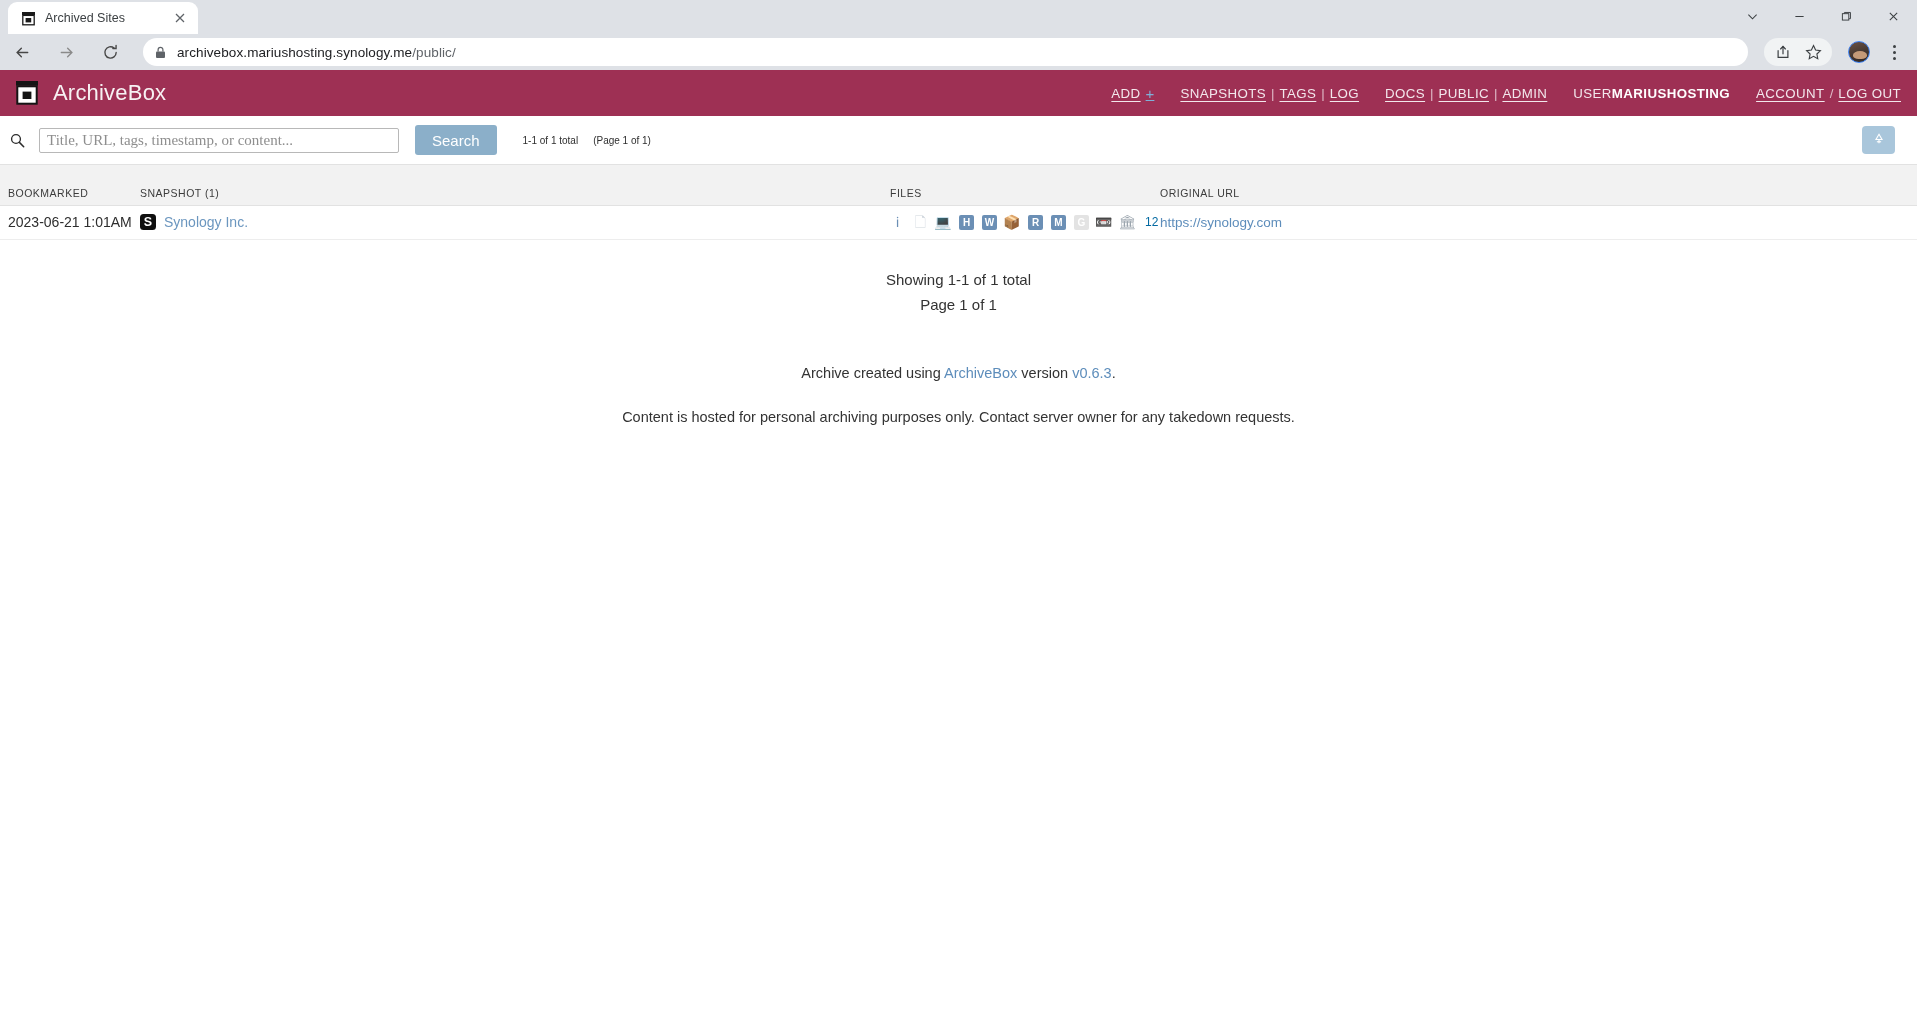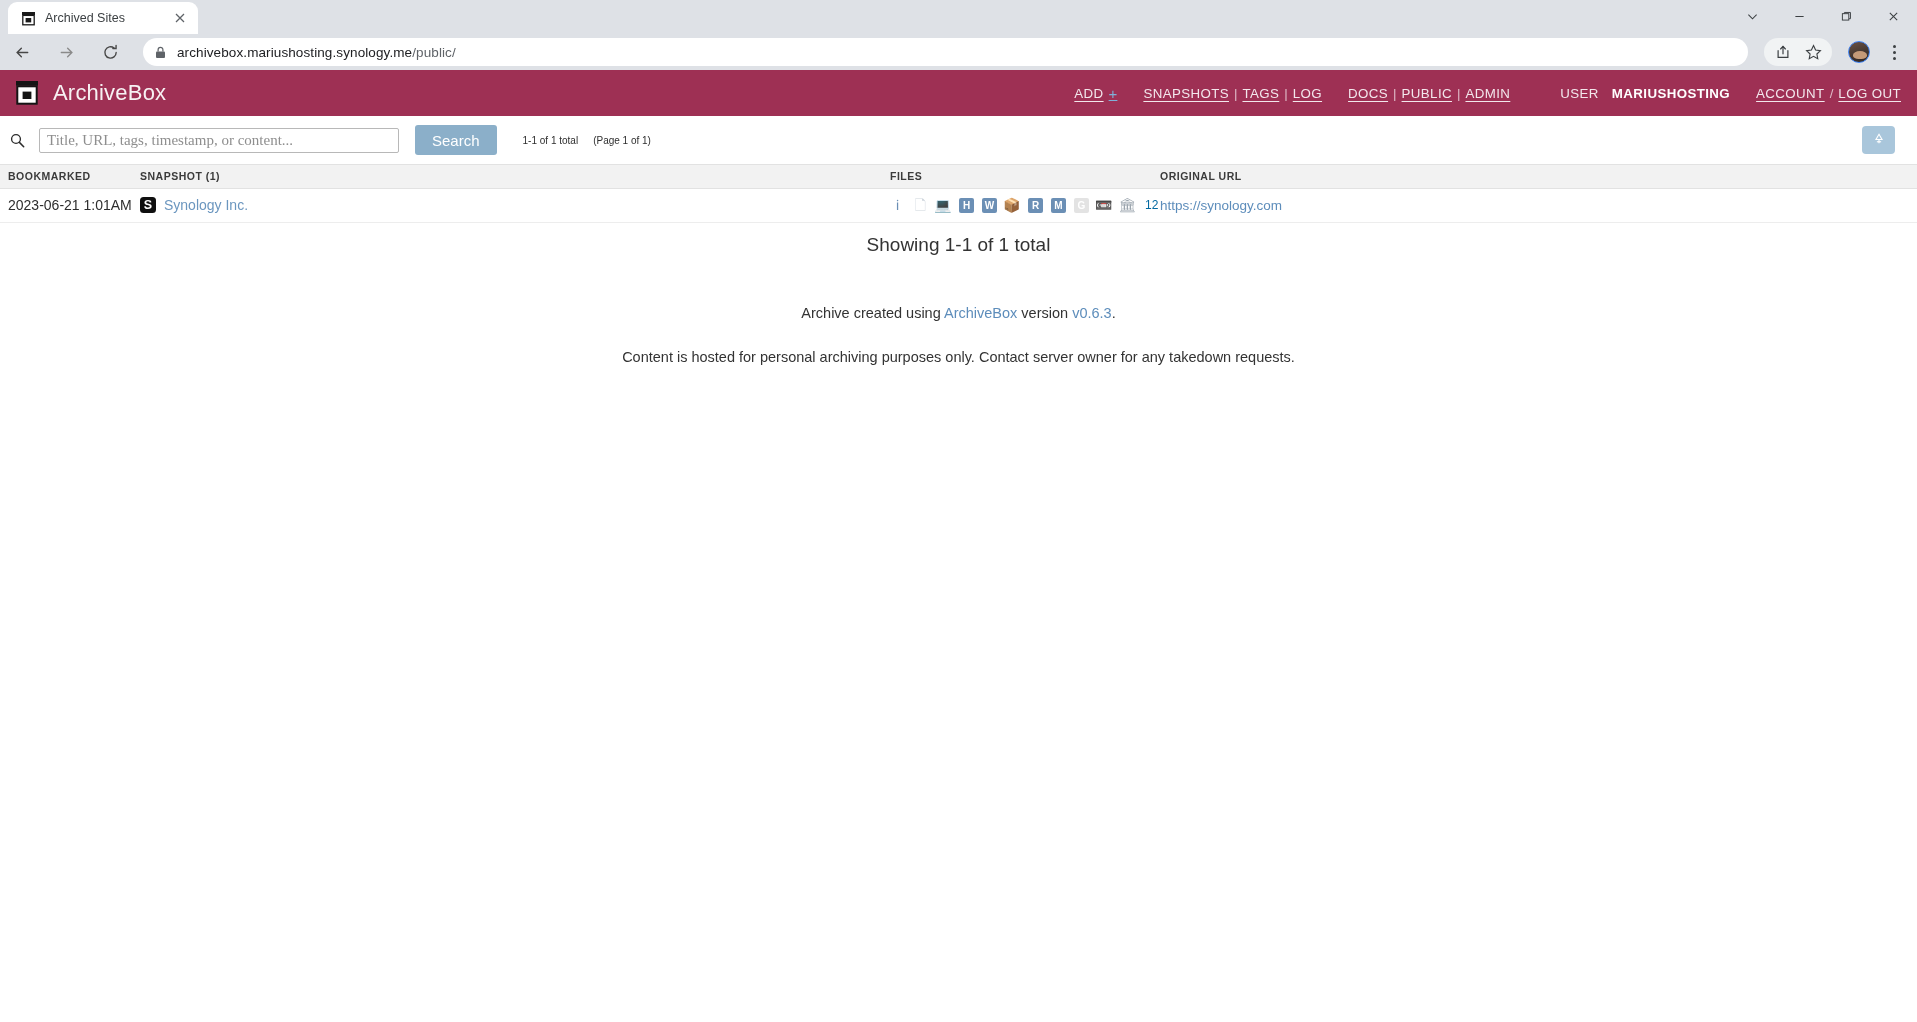--- a/index.html
+++ b/index.html
@@ -186,21 +186,21 @@
   }
   .nav-sep {
     color: #e0bcc9;
     font-size: 13.3px;
   }
   .plus-icon {
     color: #7fb0d8;
     font-size: 15px;
     text-decoration: underline;
   }
-  .nav-user { display: flex; gap: 13px; align-items: baseline; margin-left: 24px; }
+  .nav-user { display: flex; gap: 0; align-items: baseline; }
   .nav-user .lbl { color: #f3e7ec; font-size: 13.3px; letter-spacing: 0.4px; }
   .nav-user .val { color: #ffffff; font-size: 13.3px; font-weight: bold; letter-spacing: 0.4px; }
 
   
   .search-row {
     height: 48px;
     display: flex;
     align-items: center;
     padding: 0 14px 0 8px;
     gap: 13px;
@@ -247,25 +247,25 @@
     margin-right: 8px;
   }
 
   
   .tbl { width: 100%; border-collapse: collapse; }
   .tbl thead th {
     background: #f2f2f2;
     border-top: 1px solid #e2e2e2;
     border-bottom: 1px solid #e2e2e2;
     font-size: 10.5px;
-    font-weight: bold;
+    font-weight: normal;
     color: #3b3b3b;
     letter-spacing: 0.5px;
     text-align: left;
-    padding: 5px 0 6px 0;
+    padding: 22px 0 6px 0;
     height: 24px;
   }
   .tbl tbody td {
     border-bottom: 1px solid #ededed;
     padding: 8px 0 9px 0;
     font-size: 14px;
     color: #2e2e2e;
     vertical-align: middle;
   }
   .col-bookmarked { width: 140px; padding-left: 8px !important; }
@@ -303,22 +303,22 @@
     border-radius: 2px;
     display: flex; align-items: center; justify-content: center;
     font-family: "Liberation Sans", sans-serif;
   }
   .badge-ico.dim { background: #e3e3e3; color: #ffffff; }
   .files-count { font-size: 12px; color: #0369a1; margin-left: 2px; }
 
   
   .showing {
     text-align: center;
-    margin-top: 9px;
-    font-size: 19px;
+    margin-top: 27px;
+    font-size: 15px;
     color: #333333;
     line-height: 25px;
   }
   .created {
     text-align: center;
     margin-top: 48px;
     font-size: 14.5px;
     color: #333333;
   }
   .created a { color: #5d8dbb; text-decoration: none; }
@@ -534,19 +534,20 @@
       </td>
       <td class="col-url">
         <a class="url-link" href="#">https://synology.com</a>
       </td>
     </tr>
   </tbody>
 </table>
 
 <div class="showing">
   <div>Showing 1-1 of 1 total</div>
+  <div>Page 1 of 1</div>
 </div>
 
 <div class="created">
   <span>Archive created using </span><a href="#">ArchiveBox</a><span> version </span><a href="#">v0.6.3</a><span>.</span>
 </div>
 
 <div class="disclaimer">Content is hosted for personal archiving purposes only. Contact server owner for any takedown requests.</div>
 
 </body></html>

